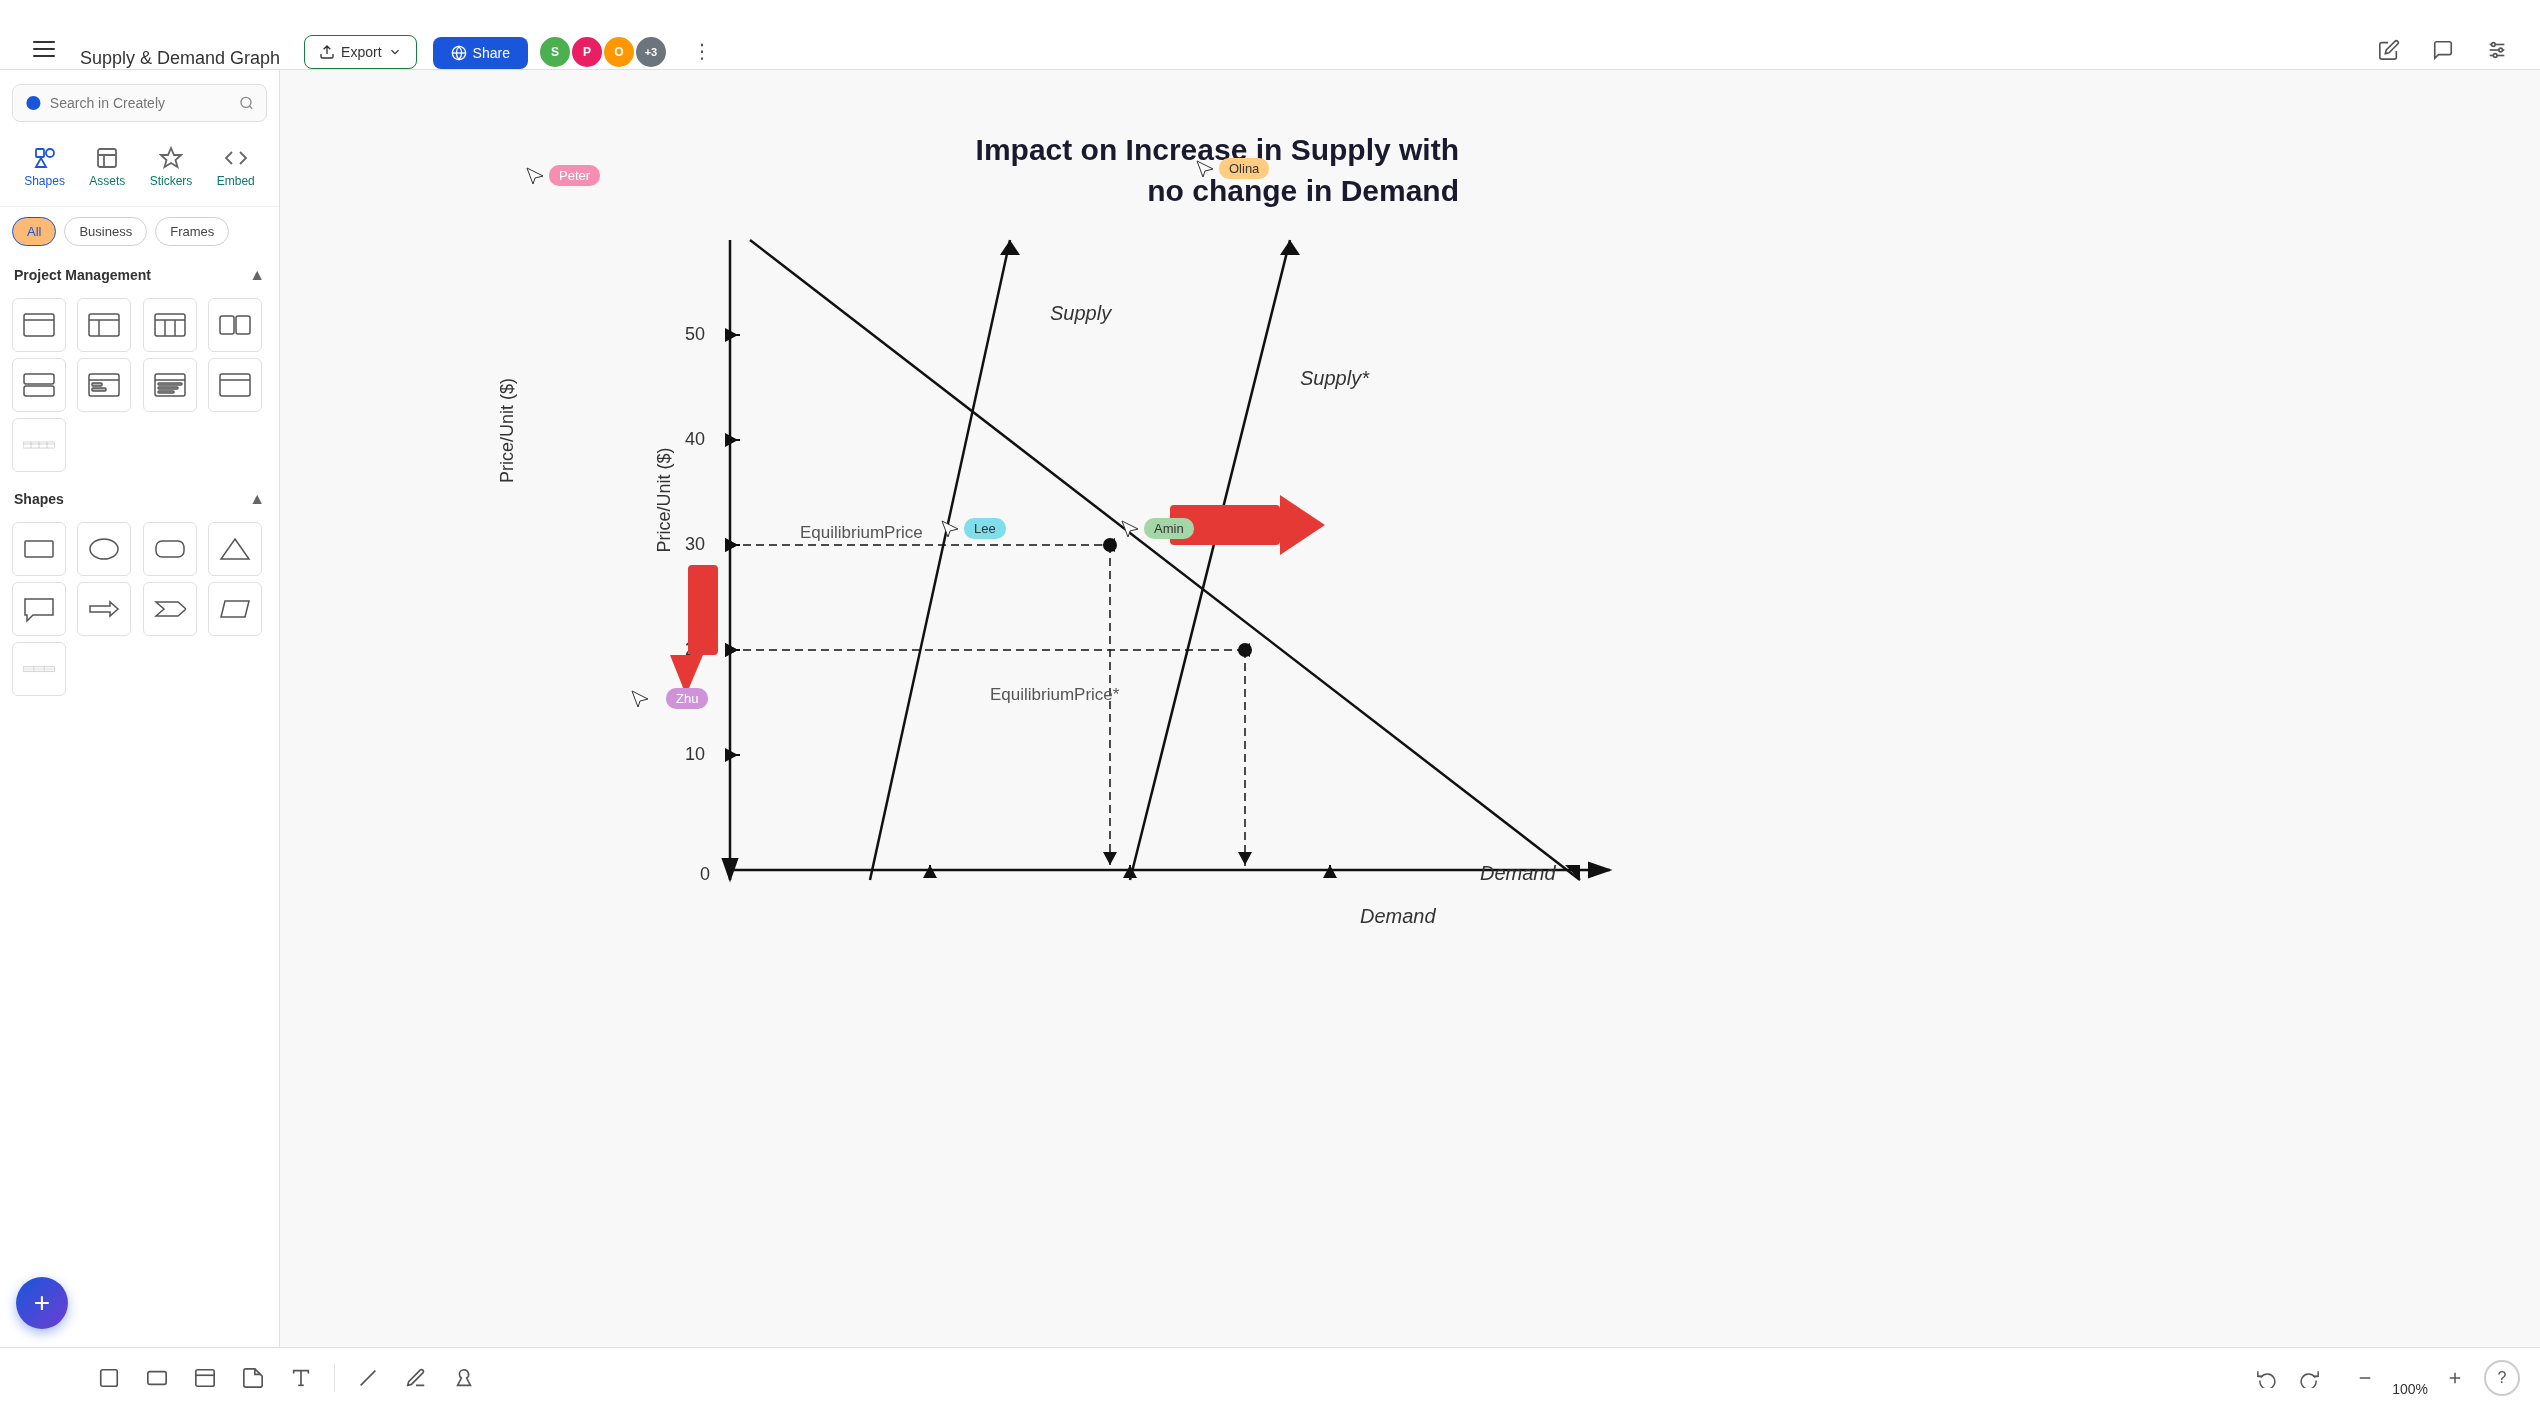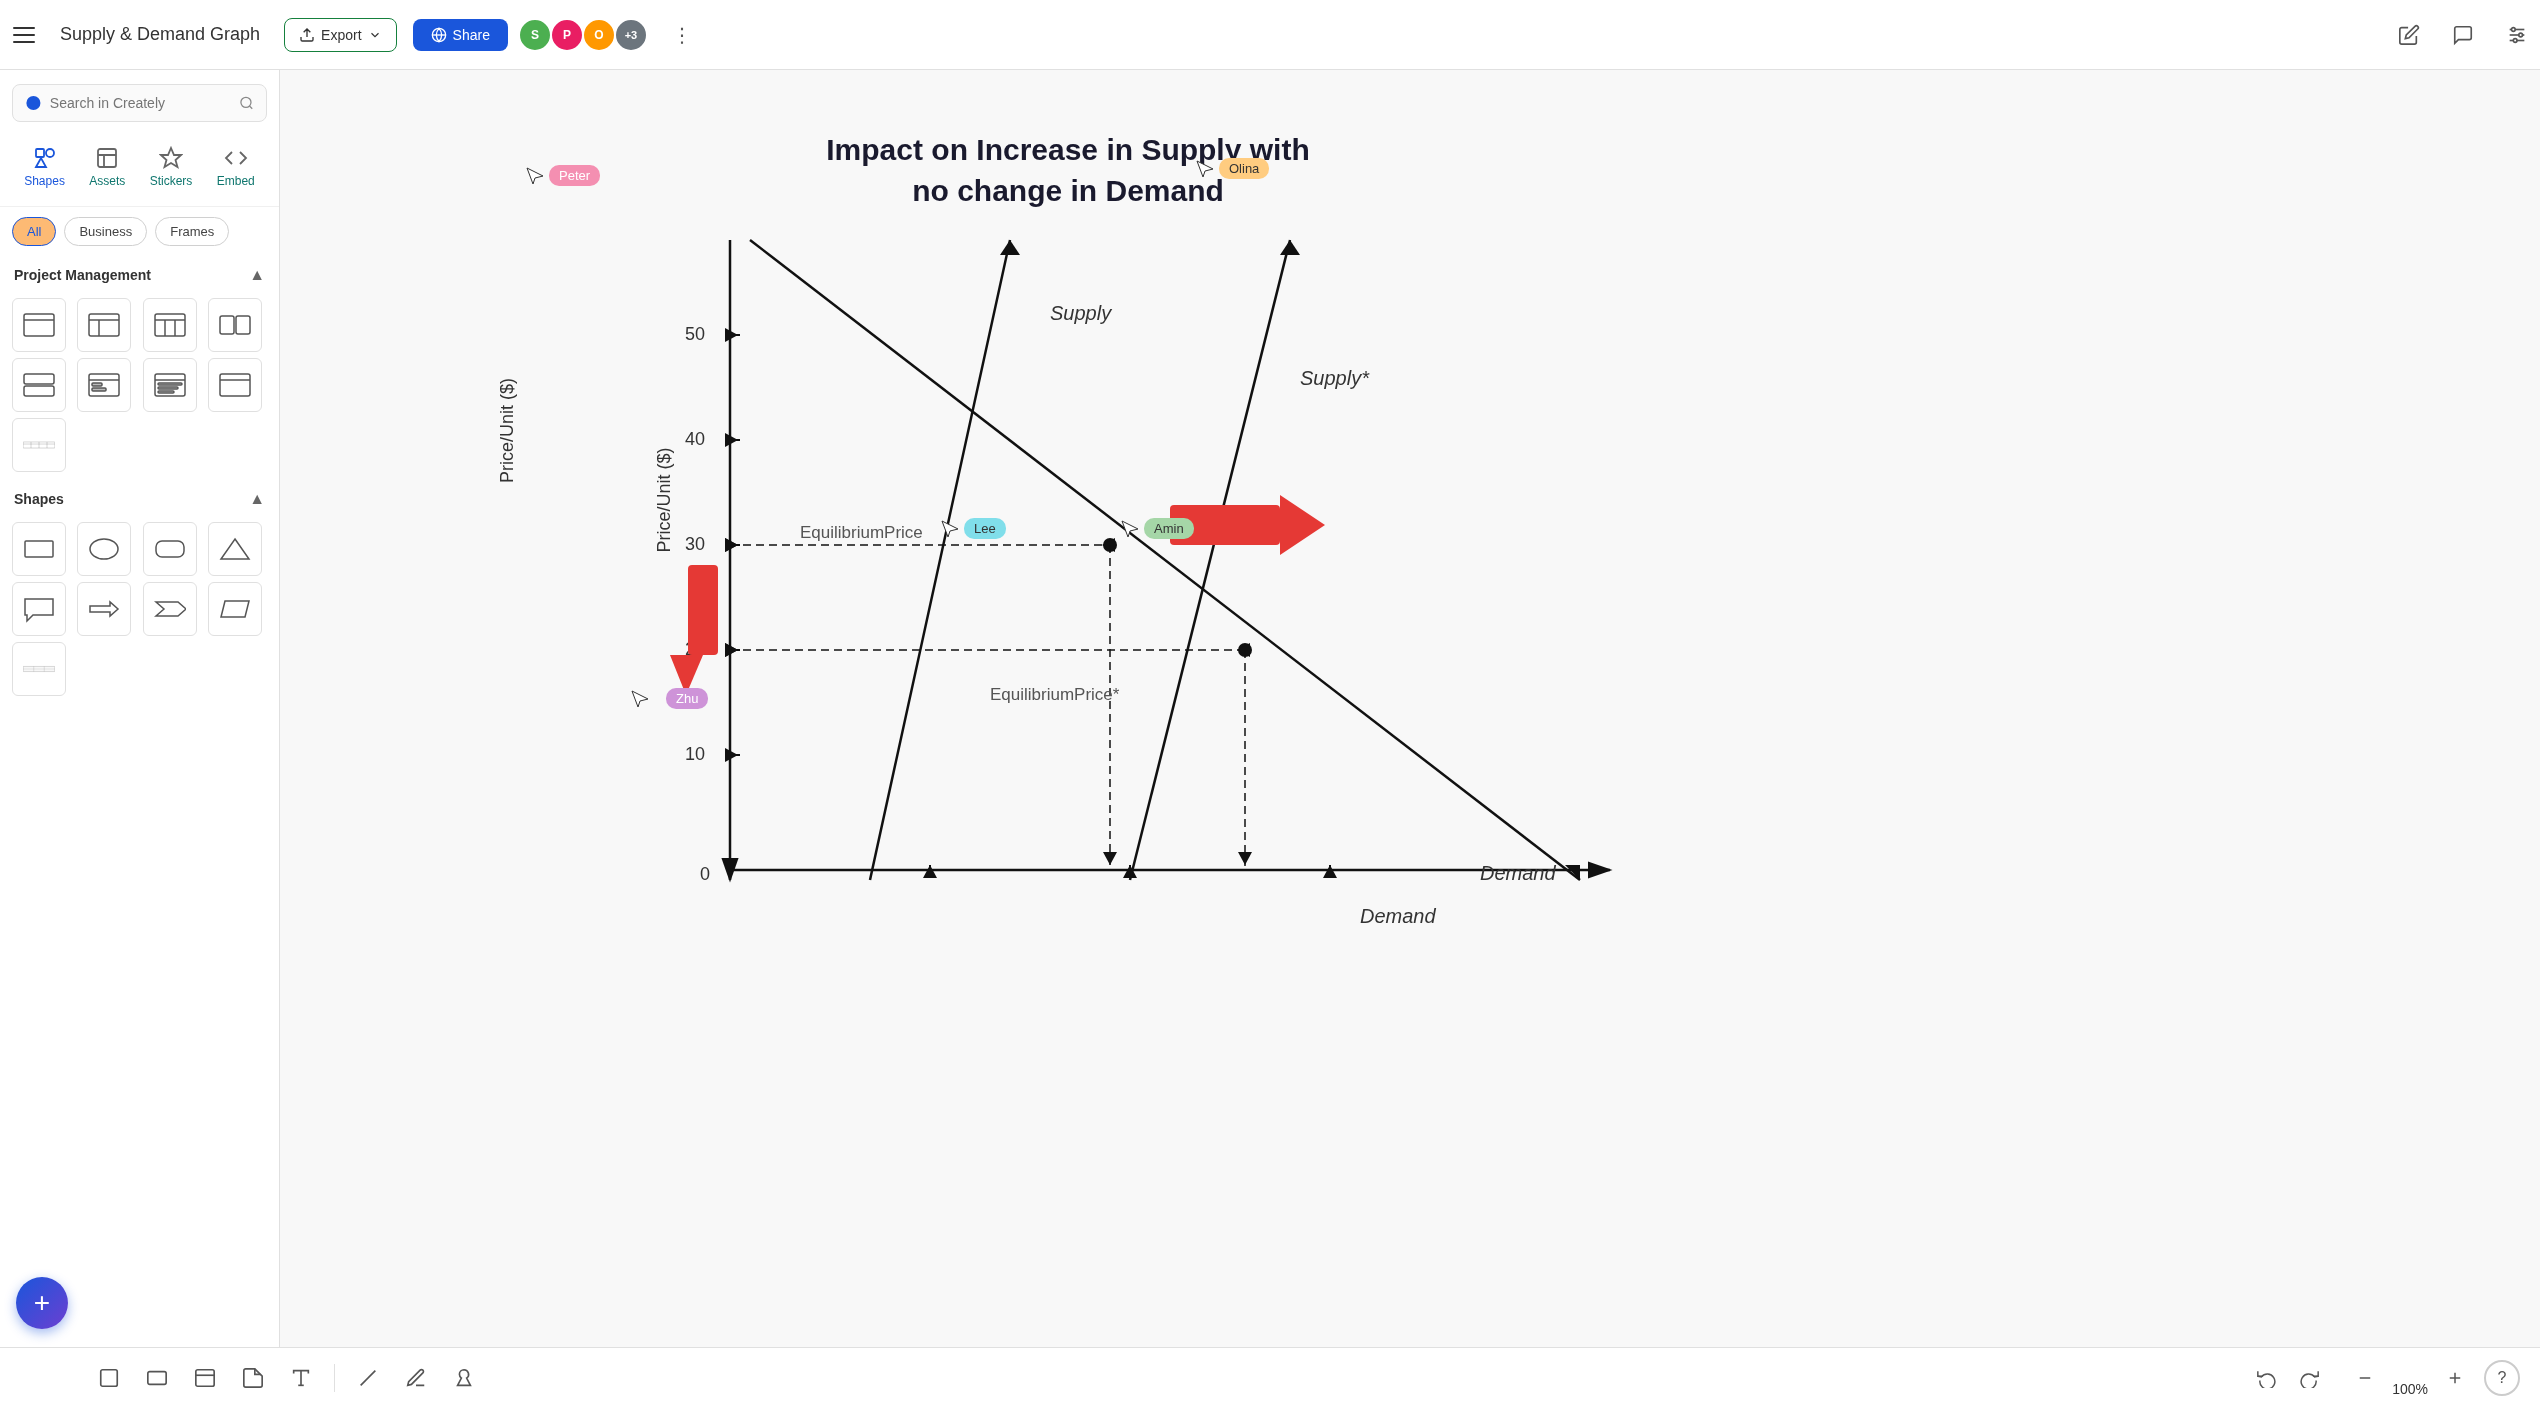--- a/index.html
+++ b/index.html
@@ -2,21 +2,21 @@
 <html><head>
   <meta charset="utf-8">
   <style>
     * { box-sizing: border-box; margin: 0; padding: 0; }
     body { font-family: -apple-system, BlinkMacSystemFont, 'Segoe UI', sans-serif; background: #f0f0f0; width: 2540px; height: 1407px; overflow: hidden; }
 
     
     .header {
       position: fixed; top: 0; left: 0; right: 0; height: 70px;
       background: #fff; border-bottom: 1px solid #e0e0e0;
-      display: flex; align-items: center; padding: 0 4px; z-index: 100;
+      display: flex; align-items: flex-end; padding: 0 24px; z-index: 100;
       gap: 16px;
     }
     .menu-btn {
       width: 40px; height: 40px; border: none; background: none;
       cursor: pointer; display: flex; align-items: center; justify-content: center;
       border-radius: 6px;
     }
     .menu-icon { display: flex; flex-direction: column; gap: 5px; }
     .menu-icon span { width: 22px; height: 2px; background: #333; display: block; border-radius: 2px; }
 
@@ -408,21 +408,21 @@
           <line x1="133" y1="1" x2="133" y2="33" stroke="#555" stroke-width="1"></line>
         </svg>
     </div>
   </div>
 
 </div>
 
 <div class="canvas">
   <div class="canvas-content">
 
-    <div style="position:absolute; top:60px; left:388px; text-align:center; width:800px;">
+    <div style="position:absolute; top:60px; left:379px; text-align:right; width:800px;">
       <div style="font-size:30px; font-weight:700; color:#1a1a2e; line-height:1.35;">
         <div>Impact on Increase in Supply with</div>
         <div>no change in Demand</div>
       </div>
     </div>
 
     <svg style="position:absolute; top:150px; left:150px; width:1200px; height:700px;" viewBox="0 0 1200 700">
 
       <line x1="300" y1="20" x2="300" y2="660" stroke="#111" stroke-width="2.5" marker-end="url(#arrow)"></line>
 

